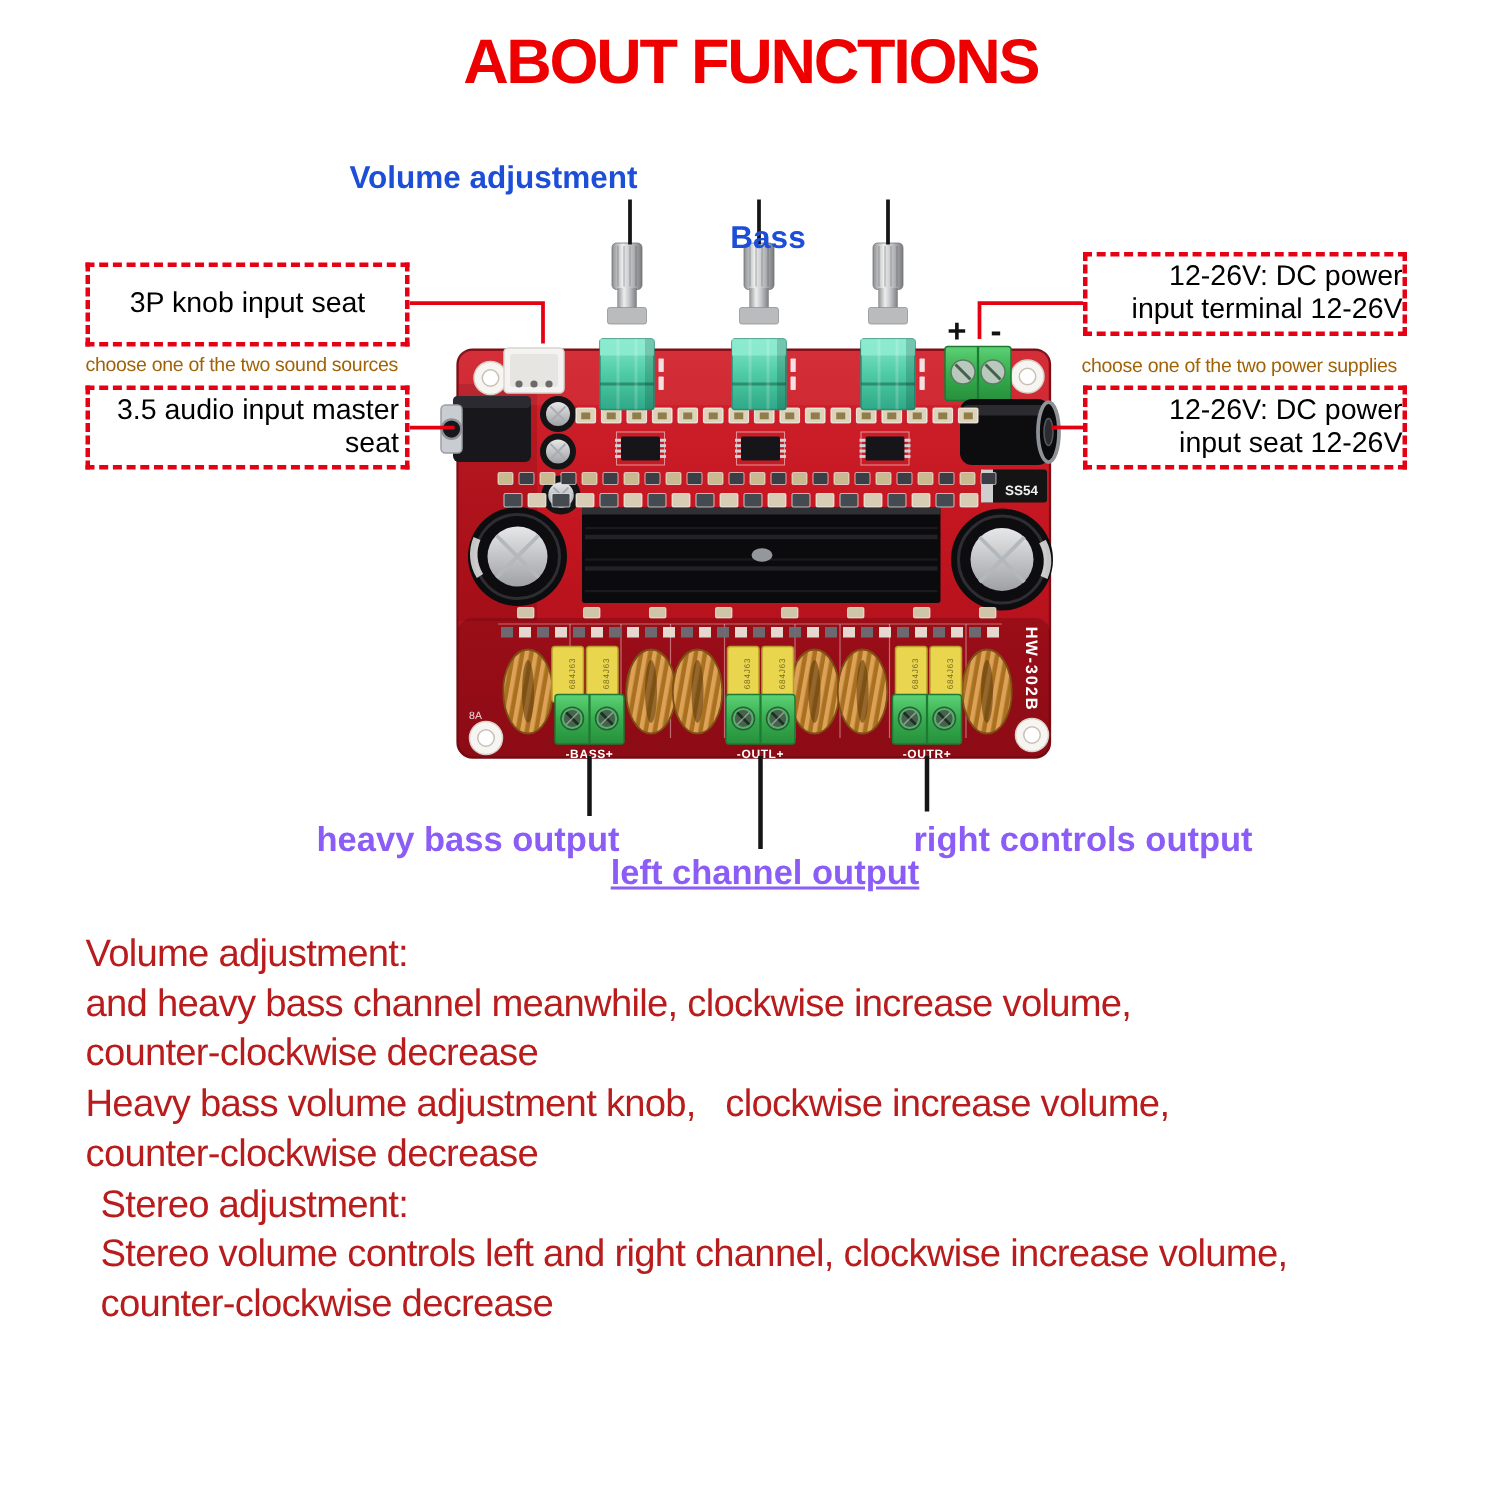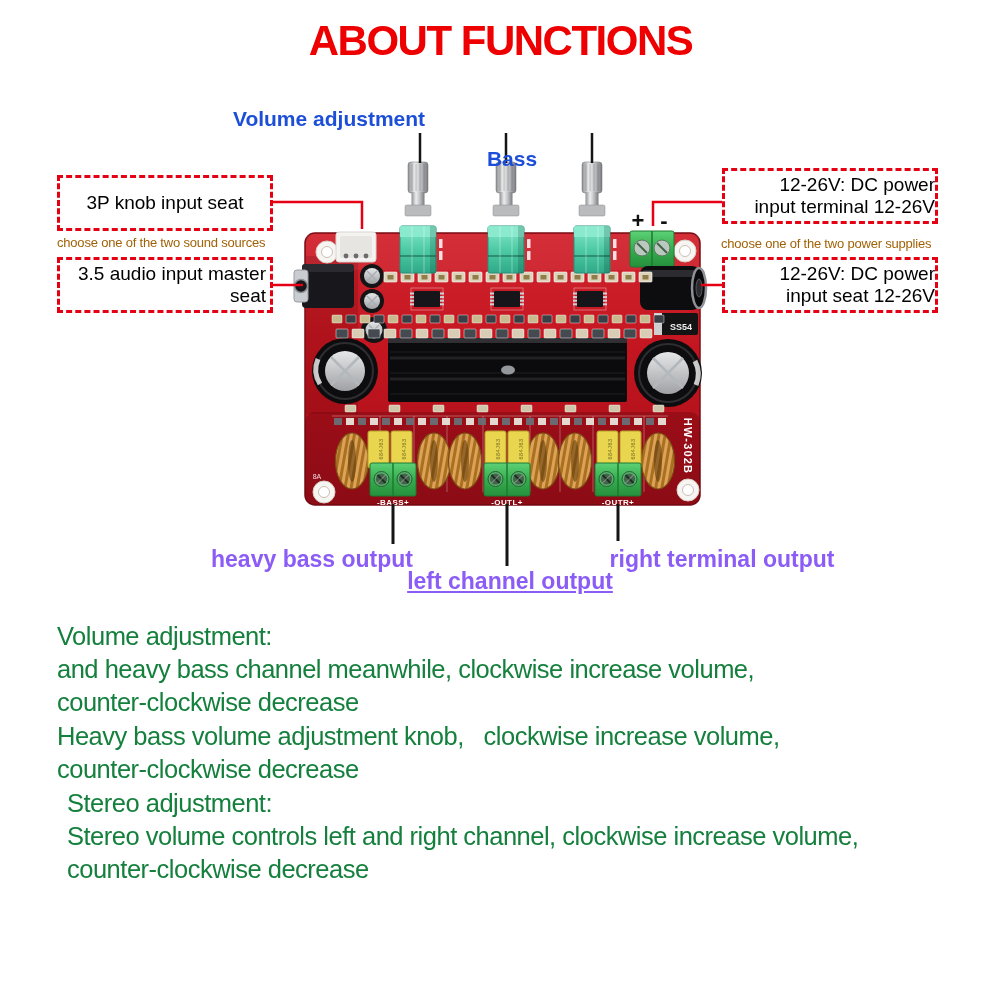--- a/index.html
+++ b/index.html
@@ -11,21 +11,21 @@
     letter-spacing:-1.5px;color:#ee0000;line-height:52px;white-space:nowrap;}
   .toplabel{top:107px;transform:translateX(-50%);font-size:21px;font-weight:bold;color:#1d4ed8;white-space:nowrap;}
   .botlabel{transform:translateX(-50%);font-size:23px;font-weight:bold;color:#8b5cf6;white-space:nowrap;}
   .callout{box-sizing:border-box;width:216px;height:56px;border:3.5px dashed #e60014;background:#fff;
     display:flex;align-items:center;font-size:19px;color:#000;line-height:1.18;text-align:right;}
   .callout.center{justify-content:center;text-align:center;}
   .callout.padL{padding-left:16px;}
   .callout.padS{padding-left:8px;padding-right:4px;}
   .red-note{font-size:13px;color:#a16207;white-space:nowrap;letter-spacing:-0.2px;}
   .pm{transform:translateX(-50%);font-size:22px;font-weight:bold;color:#111;}
-  .desc{left:57px;top:620px;right:30px;color:#15803d;font-size:25.5px;line-height:33px;letter-spacing:-0.5px;}
+  .desc{left:57px;top:620px;right:30px;color:#b91c1c;font-size:25.5px;line-height:33px;letter-spacing:-0.5px;}
   .desc .l, .desc .h{white-space:pre;}
   .desc .sec{margin:0 0 1px 0;}
   .desc .sec.indent{padding-left:10px;}
 </style>
 </head>
 <body>
 
 <div class="stage">
 
   <svg id="fig-svg" viewBox="0 0 1001 1001">
@@ -504,21 +504,21 @@
   <div class="abs red-note" style="left:721px;top:236px;">choose one of the two power supplies</div>
   <div class="abs callout padL" style="left:722px;top:257px;">
     <span>12-26V: DC power input seat 12-26V</span>
   </div>
 
   <div class="abs pm" style="left:638px;top:208px;">+</div>
   <div class="abs pm" style="left:664px;top:208px;">-</div>
 
   <div class="abs botlabel" style="left:312px;top:546px;">heavy bass output</div>
   <div class="abs botlabel" style="left:510px;top:568px;text-decoration:underline;">left channel output</div>
-  <div class="abs botlabel" style="left:722px;top:546px;">right terminal output</div>
+  <div class="abs botlabel" style="left:722px;top:546px;">right controls output</div>
 
   <div class="abs desc">
     <div class="sec">
       <div class="h">Volume adjustment:</div>
       <div class="l">and heavy bass channel meanwhile, clockwise increase volume,</div>
       <div class="l">counter-clockwise decrease</div>
     </div>
     <div class="sec">
       <div class="l">Heavy bass volume adjustment knob,   clockwise increase volume,</div>
       <div class="l">counter-clockwise decrease</div>

